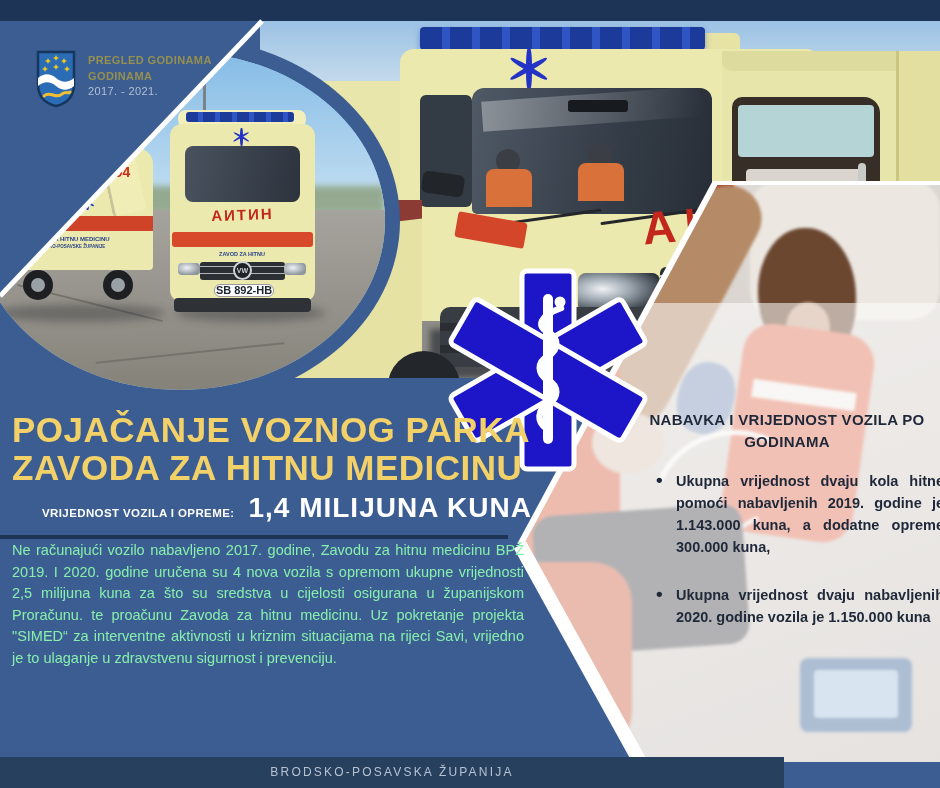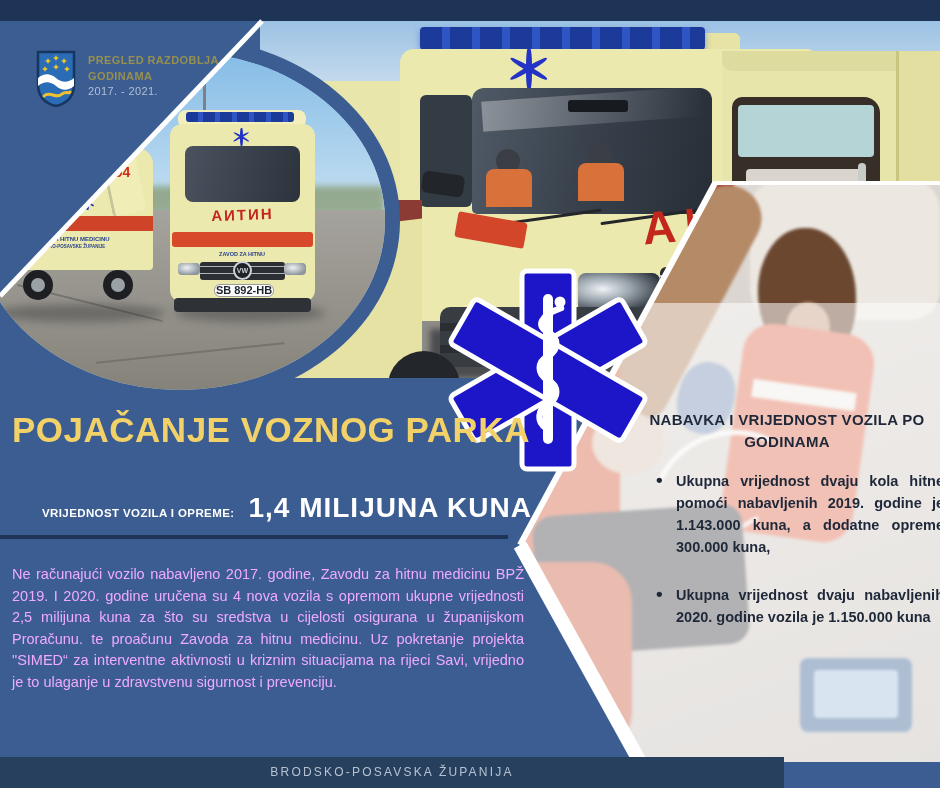--- a/index.html
+++ b/index.html
@@ -152,21 +152,21 @@
   
   #deco{position:absolute;left:0;top:0;width:940px;height:788px;z-index:6;pointer-events:none;}
 
   
   #title{left:12px;top:411px;width:560px;z-index:7;color:#f2d169;font-size:35px;font-weight:bold;
          line-height:38px;letter-spacing:.5px;}
   #valuerow{left:12px;top:492px;width:520px;z-index:7;display:flex;align-items:baseline;gap:14px;color:#fff;justify-content:flex-end;}
   #valuelabel{font-size:11.5px;font-weight:bold;letter-spacing:.4px;}
   #valueamount{font-size:28px;font-weight:bold;letter-spacing:1px;}
   #sep{left:0;top:535px;width:508px;height:4px;background:#1d3457;z-index:7;}
-  #para{left:12px;top:564px;width:512px;z-index:7;color:#f0abfc;font-size:14.5px;line-height:21.5px;
+  #para{left:12px;top:540px;width:512px;z-index:7;color:#86efac;font-size:14.5px;line-height:21.5px;
         text-align:justify;margin:0;}
 
   
   #pheading{left:636px;top:409px;width:302px;z-index:8;text-align:center;color:#1f2839;
             font-size:15px;font-weight:bold;line-height:22px;letter-spacing:.3px;}
   #pbullets{left:650px;top:466px;width:290px;z-index:8;margin:4px;padding:0;list-style:none;}
   #pbullets li{position:relative;padding-left:22px;margin:0;color:#1f2839;font-size:14.5px;font-weight:600;
                line-height:22px;text-align:justify;}
   #pbullets li + li{margin-top:26px;}
   #pbullets li:before{content:"\2022";position:absolute;left:2px;top:-1px;font-size:19px;}
@@ -297,21 +297,21 @@
         <path transform="translate(20,8)" d="M0 -3 L0.9 -0.9 L3 0 L0.9 0.9 L0 3 L-0.9 0.9 L-3 0 L-0.9 -0.9 Z"></path>
         <path transform="translate(28,11)" d="M0 -3 L0.9 -0.9 L3 0 L0.9 0.9 L0 3 L-0.9 0.9 L-3 0 L-0.9 -0.9 Z"></path>
         <path transform="translate(9,19)" d="M0 -3 L0.9 -0.9 L3 0 L0.9 0.9 L0 3 L-0.9 0.9 L-3 0 L-0.9 -0.9 Z"></path>
         <path transform="translate(20,17)" d="M0 -3 L0.9 -0.9 L3 0 L0.9 0.9 L0 3 L-0.9 0.9 L-3 0 L-0.9 -0.9 Z"></path>
         <path transform="translate(31,19)" d="M0 -3 L0.9 -0.9 L3 0 L0.9 0.9 L0 3 L-0.9 0.9 L-3 0 L-0.9 -0.9 Z"></path>
       </g>
       <path d="M2,28 C8,23 14,23 20,28 C26,33 32,33 38,28 L38,36 C32,41 26,41 20,36 C14,31 8,31 2,36 Z" fill="#ffffff"></path>
       <path d="M8,46 C14,40 20,50 26,44 C30,41 33,44 34,42" fill="none" stroke="#f0c030" stroke-width="3" stroke-linecap="round"></path>
     </svg>
     <div class="txt">
-      <div>PREGLED RAZDOBLJA</div>
+      <div>PREGLED GODINAMA</div>
       <div>GODINAMA</div>
       <div class="yr">2017. - 2021.</div>
     </div>
   </div>
 
   <div class="abs" id="panel">
     <div class="art">
       <div class="blob" id="pa-light"></div>
       <div class="blob" id="pa-sleeve"></div>
       <div class="blob" id="pa-arm"></div>
@@ -344,20 +344,21 @@
         <rect x="77" y="7" width="52" height="198" rx="5" transform="rotate(120 103 106)"></rect>
       </g>
       <rect x="98" y="30" width="10" height="150" rx="5" fill="#ffffff"></rect>
       <circle cx="115" cy="38" r="5.5" fill="#ffffff"></circle>
       <path d="M116,44 C94,52 92,62 103,68 S114,86 103,92 S92,110 103,116 S114,134 103,140 S92,158 101,164" fill="none" stroke="#ffffff" stroke-width="6.5" stroke-linecap="round"></path>
     </g>
   </svg>
 
   <div class="abs" id="title">
     <div>POJAČANJE VOZNOG PARKA</div>
+    <div>ZAVODA ZA HITNU MEDICINU</div>
   </div>
   <div class="abs" id="valuerow">
     <span id="valuelabel">VRIJEDNOST VOZILA I OPREME:</span>
     <span id="valueamount">1,4 MILIJUNA KUNA</span>
   </div>
   <div class="abs" id="sep"></div>
   <p class="abs" id="para">Ne računajući vozilo nabavljeno 2017. godine, Zavodu za hitnu medicinu BPŽ 2019. I 2020. godine uručena su 4 nova vozila s opremom ukupne vrijednosti 2,5 milijuna kuna za što su sredstva u cijelosti osigurana u županijskom Proračunu. te proačunu Zavoda za hitnu medicinu. Uz pokretanje projekta "SIMED“ za interventne aktivnosti u kriznim situacijama na rijeci Savi, vrijedno je to ulaganje u zdravstvenu sigurnost i prevenciju.</p>
 
   <div class="abs" id="pheading">NABAVKA I VRIJEDNOST VOZILA PO GODINAMA</div>
   <ul class="abs" id="pbullets">

